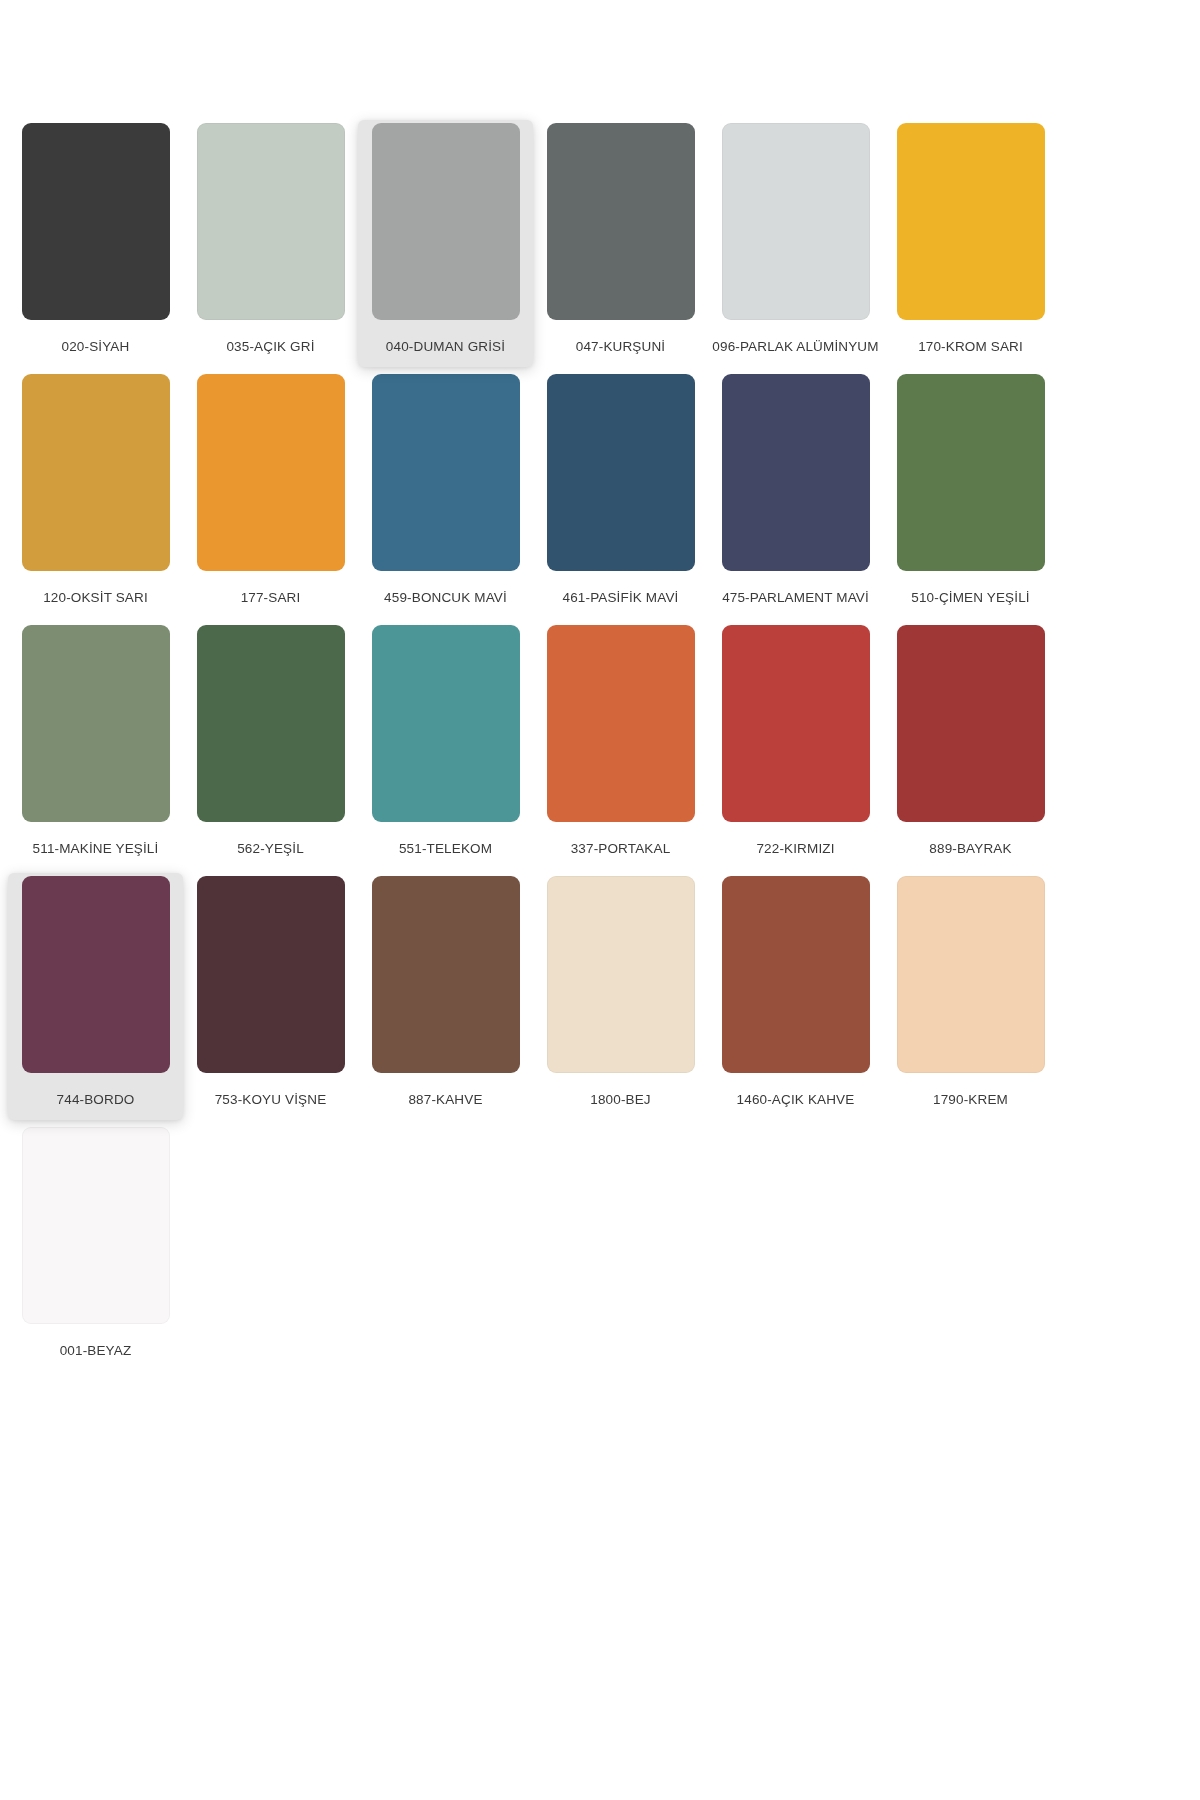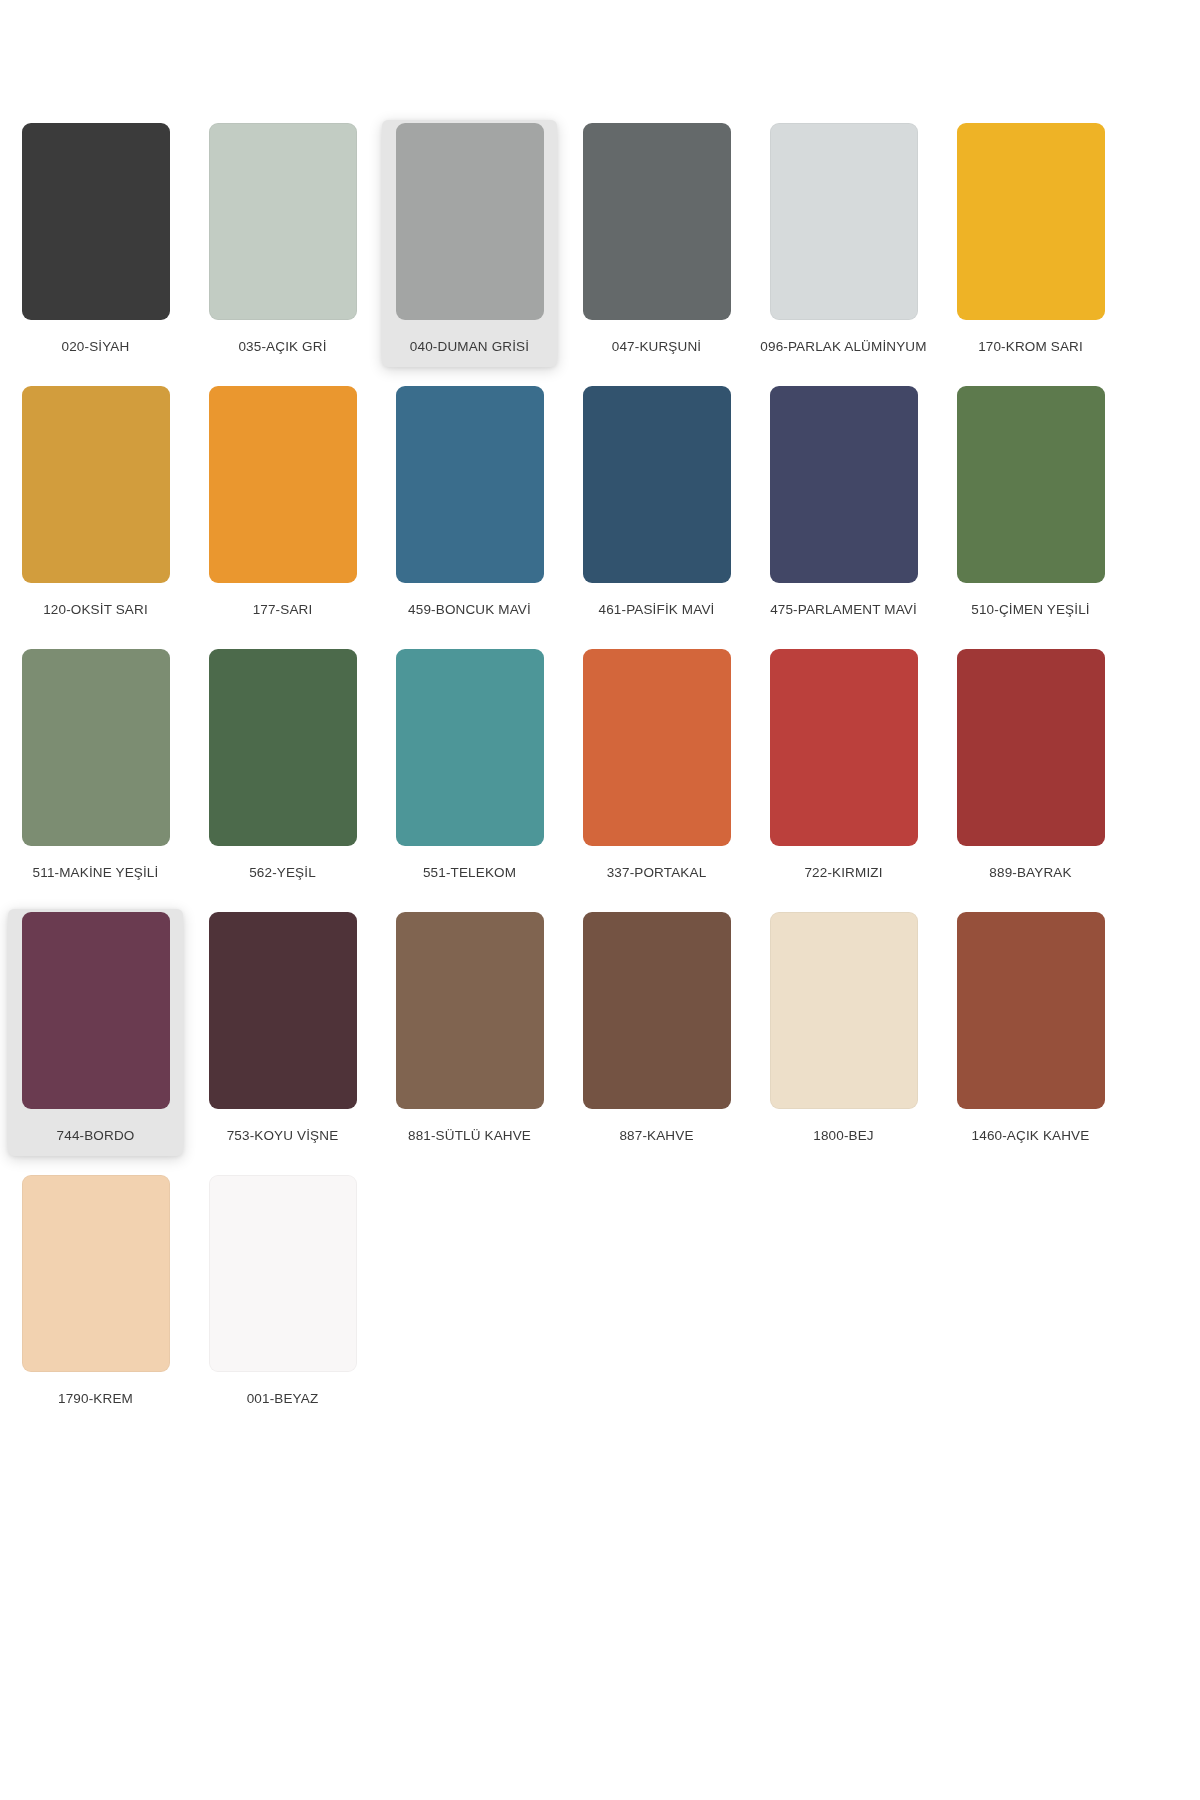--- a/index.html
+++ b/index.html
@@ -25,21 +25,20 @@
     padding: 120px 0 0 0;
   }
 
   .swatch-grid {
     display: grid;
     grid-template-columns: repeat(6, 175px);
     justify-content: start;
     margin-left: 8px;
     column-gap: 0px;
     row-gap: 0px;
-    gap: 12px;
   }
 
   .swatch-card {
     position: relative;
     width: 175px;
     box-sizing: border-box;
     padding: 3px 3px 10px 3px;
     background: transparent;
     border-radius: 6px;
     margin-bottom: 4px;
@@ -156,24 +155,20 @@
       </div>
       <div class="swatch-card is-elevated">
         <div class="swatch-chip" title="744-BORDO" style="background-color: rgb(106, 59, 80);"></div>
         <span class="swatch-label">744-BORDO</span>
       </div>
       <div class="swatch-card">
         <div class="swatch-chip" title="753-KOYU VİŞNE" style="background-color: rgb(79, 51, 57);"></div>
         <span class="swatch-label">753-KOYU VİŞNE</span>
       </div>
       <div class="swatch-card">
-        <div class="swatch-chip" title="881-SÜTLÜ KAHVE" style="background-color: rgb(128, 100, 80);"></div>
-        <span class="swatch-label">881-SÜTLÜ KAHVE</span>
-      </div>
-      <div class="swatch-card">
         <div class="swatch-chip" title="887-KAHVE" style="background-color: rgb(116, 83, 67);"></div>
         <span class="swatch-label">887-KAHVE</span>
       </div>
       <div class="swatch-card">
         <div class="swatch-chip has-edge" title="1800-BEJ" style="background-color: rgb(237, 223, 201);"></div>
         <span class="swatch-label">1800-BEJ</span>
       </div>
       <div class="swatch-card">
         <div class="swatch-chip" title="1170-AÇIK KAHVE" style="background-color: rgb(150, 80, 59);"></div>
         <span class="swatch-label">1460-AÇIK KAHVE</span>

